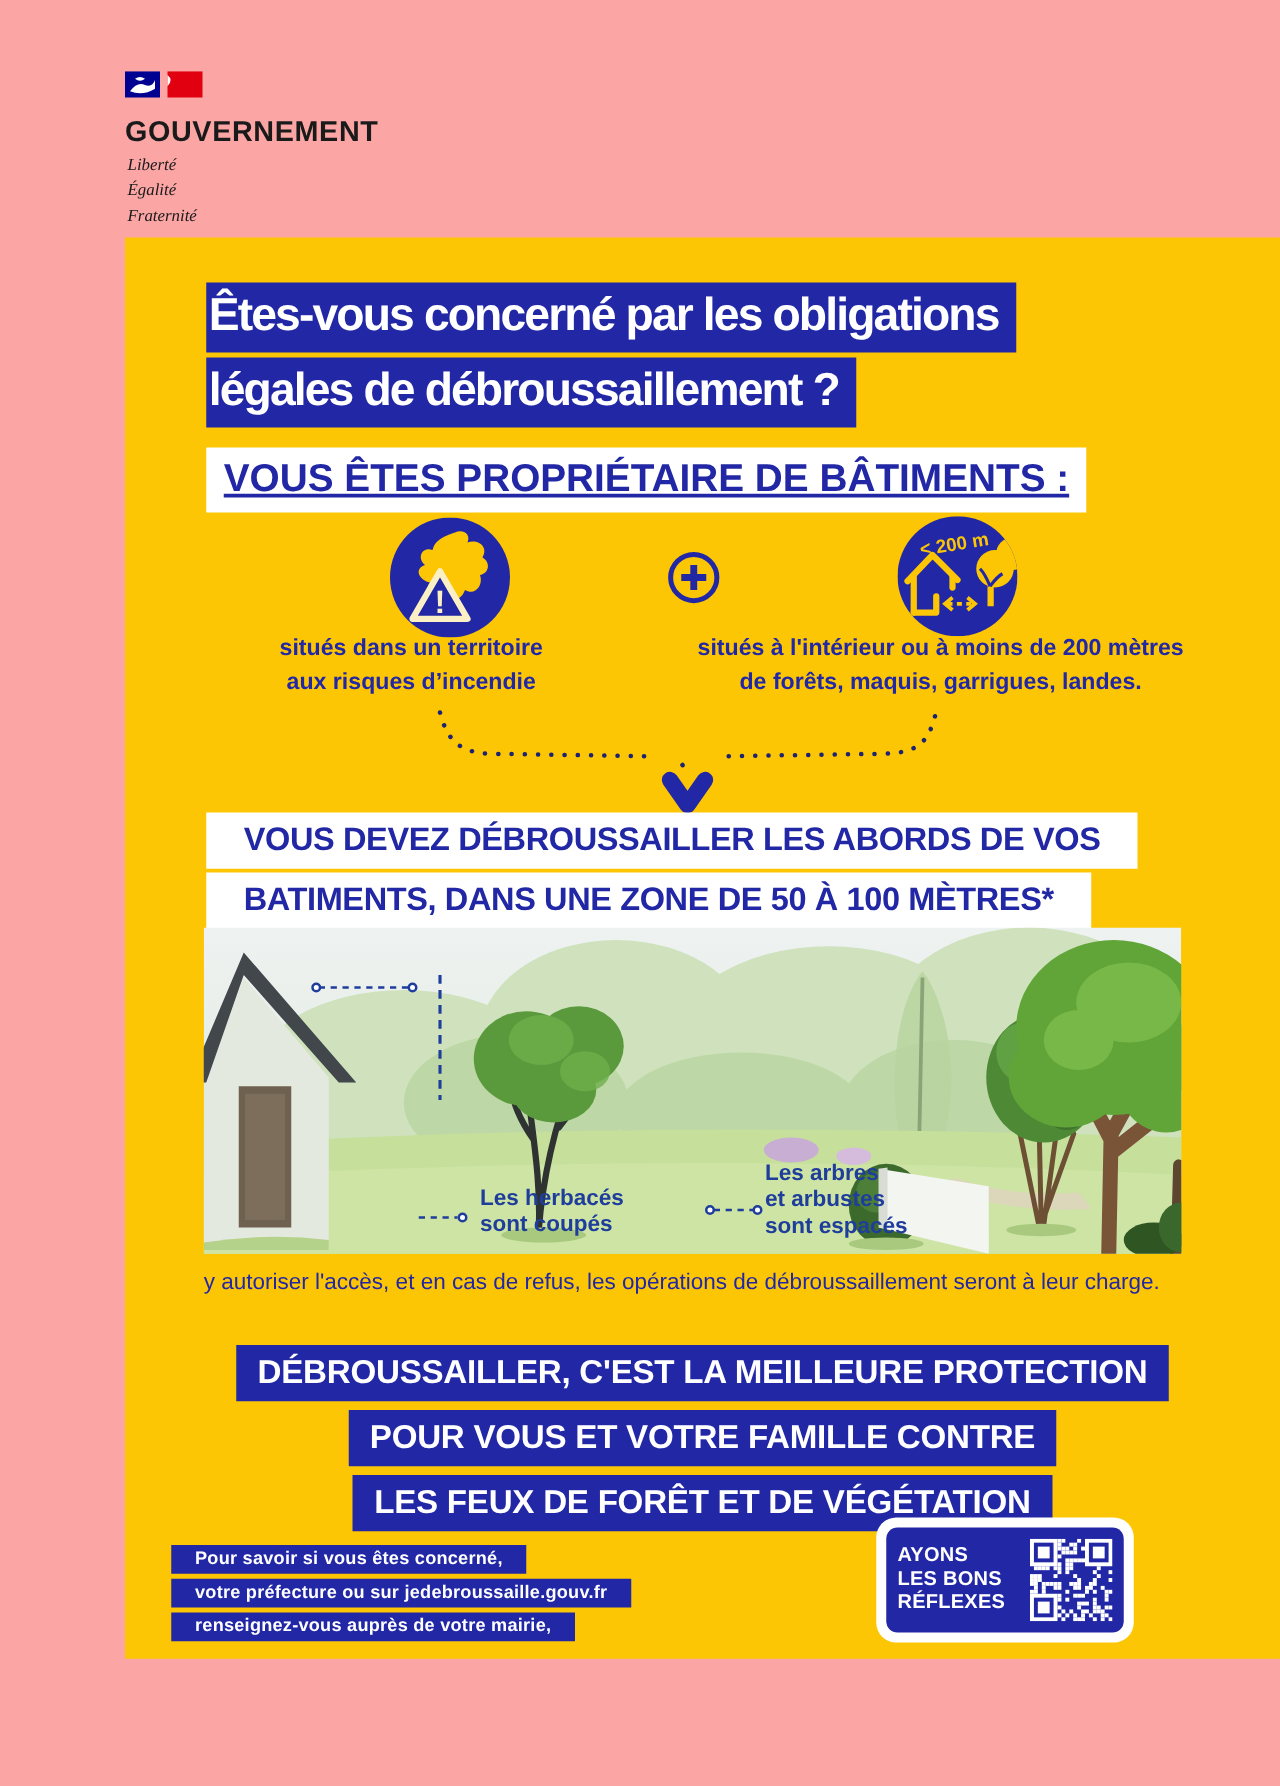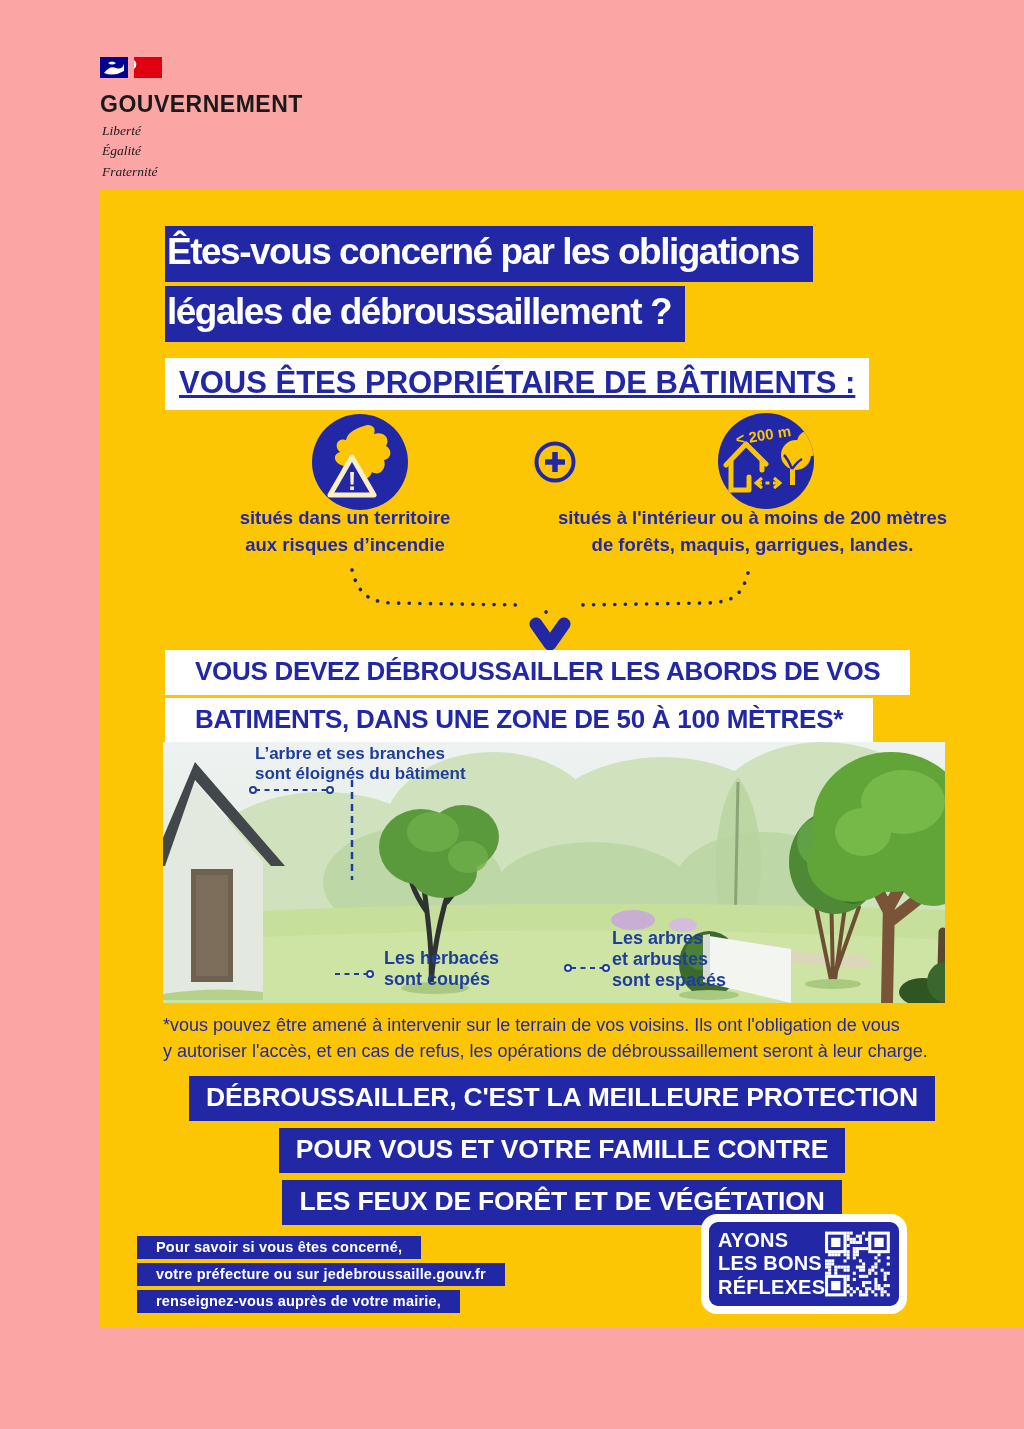--- a/index.html
+++ b/index.html
@@ -19,21 +19,21 @@
               letter-spacing:-1.5px;padding:5px 14px 9px 2px;margin-bottom:4px;}
 
   
   .strap{display:table;background:#ffffff;color:#2227A5;font-weight:bold;}
   .strap.h1{position:absolute;left:165px;top:358px;font-size:31px;padding:7px 14px 9px;text-decoration:underline;}
   .oblig{position:absolute;left:165px;top:650px;}
   .oblig .strap{font-size:26px;padding:6px 30px 8px;margin-bottom:3px;letter-spacing:-0.3px;}
 
   
   .cond-text{position:absolute;color:#2227A5;font-weight:bold;font-size:18.5px;line-height:1.45;text-align:center;}
-  .cond-text.left{left:155px;top:505px;width:380px;}
+  .cond-text.left{left:139px;top:505px;width:380px;}
   .cond-text.right{left:535px;top:505px;width:435px;}
   .icon-abs{position:absolute;}
 
   
   .photo{position:absolute;left:163px;top:742px;width:782px;height:261px;}
   .ann{position:absolute;color:#1F3E9B;font-weight:bold;line-height:1.18;font-size:17px;}
   .ann.a1{left:255px;top:744px;}
   .ann.a2{left:384px;top:948px;font-size:18px;}
   .ann.a3{left:612px;top:928px;font-size:18px;}
 
@@ -47,21 +47,21 @@
                 padding:6px 17px 8px;margin-bottom:7px;}
 
   
   .info{position:absolute;left:137px;top:1236px;}
   .info .line{display:table;background:#2227A5;color:#fff;font-weight:bold;font-size:14.5px;
               padding:3px 19px 4px;margin-bottom:4px;letter-spacing:.2px;}
   .reflexes{position:absolute;left:701px;top:1214px;width:206px;height:100px;background:#fff;
             border-radius:16px;box-sizing:border-box;padding:8px;}
   .reflexes .inner{width:100%;height:100%;background:#2227A5;border-radius:9px;display:flex;
                    align-items:center;justify-content:space-between;box-sizing:border-box;padding:8px 9px;}
-  .reflexes .txt{color:#fff;font-weight:bold;font-size:20px;line-height:1.17;letter-spacing:.2px;}
+  .reflexes .txt{color:#fff;font-weight:bold;font-size:16px;line-height:1.17;letter-spacing:.2px;}
 </style>
 </head>
 <body>
 
 <div class="canvas">
   <div class="yellow-panel"></div>
 
   <div class="logo">
     <svg width="64" height="26" viewBox="0 0 64 26">
       <rect x="0" y="0" width="28" height="21" fill="#000091"></rect>
@@ -247,36 +247,31 @@
       <circle cx="167" cy="48" r="3" stroke-width="2" fill="#ffffff"></circle>
       <line x1="189" y1="38" x2="189" y2="138" stroke-width="2.5" stroke-dasharray="7 5"></line>
       <line x1="172" y1="232" x2="203" y2="232" stroke-width="2" stroke-dasharray="5 4.5"></line>
       <circle cx="207" cy="232" r="3" stroke-width="2" fill="#ffffff"></circle>
       <line x1="408" y1="226" x2="440" y2="226" stroke-width="2" stroke-dasharray="5 4.5"></line>
       <circle cx="405" cy="226" r="3" stroke-width="2" fill="#ffffff"></circle>
       <circle cx="443" cy="226" r="3" stroke-width="2" fill="#ffffff"></circle>
     </g>
   </svg>
 
-  <div class="ann a1">
-    <div>L’arbre et ses branches</div>
-    <div>sont éloignés du bâtiment</div>
-  </div>
   <div class="ann a2">
     <div>Les herbacés</div>
     <div>sont coupés</div>
   </div>
   <div class="ann a3">
     <div>Les arbres</div>
     <div>et arbustes</div>
     <div>sont espacés</div>
   </div>
 
   <div class="footnote">
-    <div>*vous pouvez être amené à intervenir sur le terrain de vos voisins. Ils ont l'obligation de vous</div>
     <div>y autoriser l'accès, et en cas de refus, les opérations de débroussaillement seront à leur charge.</div>
   </div>
 
   <div class="banner">
     <div class="line">DÉBROUSSAILLER, C'EST LA MEILLEURE PROTECTION</div>
     <div class="line">POUR VOUS ET VOTRE FAMILLE CONTRE</div>
     <div class="line">LES FEUX DE FORÊT ET DE VÉGÉTATION</div>
   </div>
 
   <div class="info">

